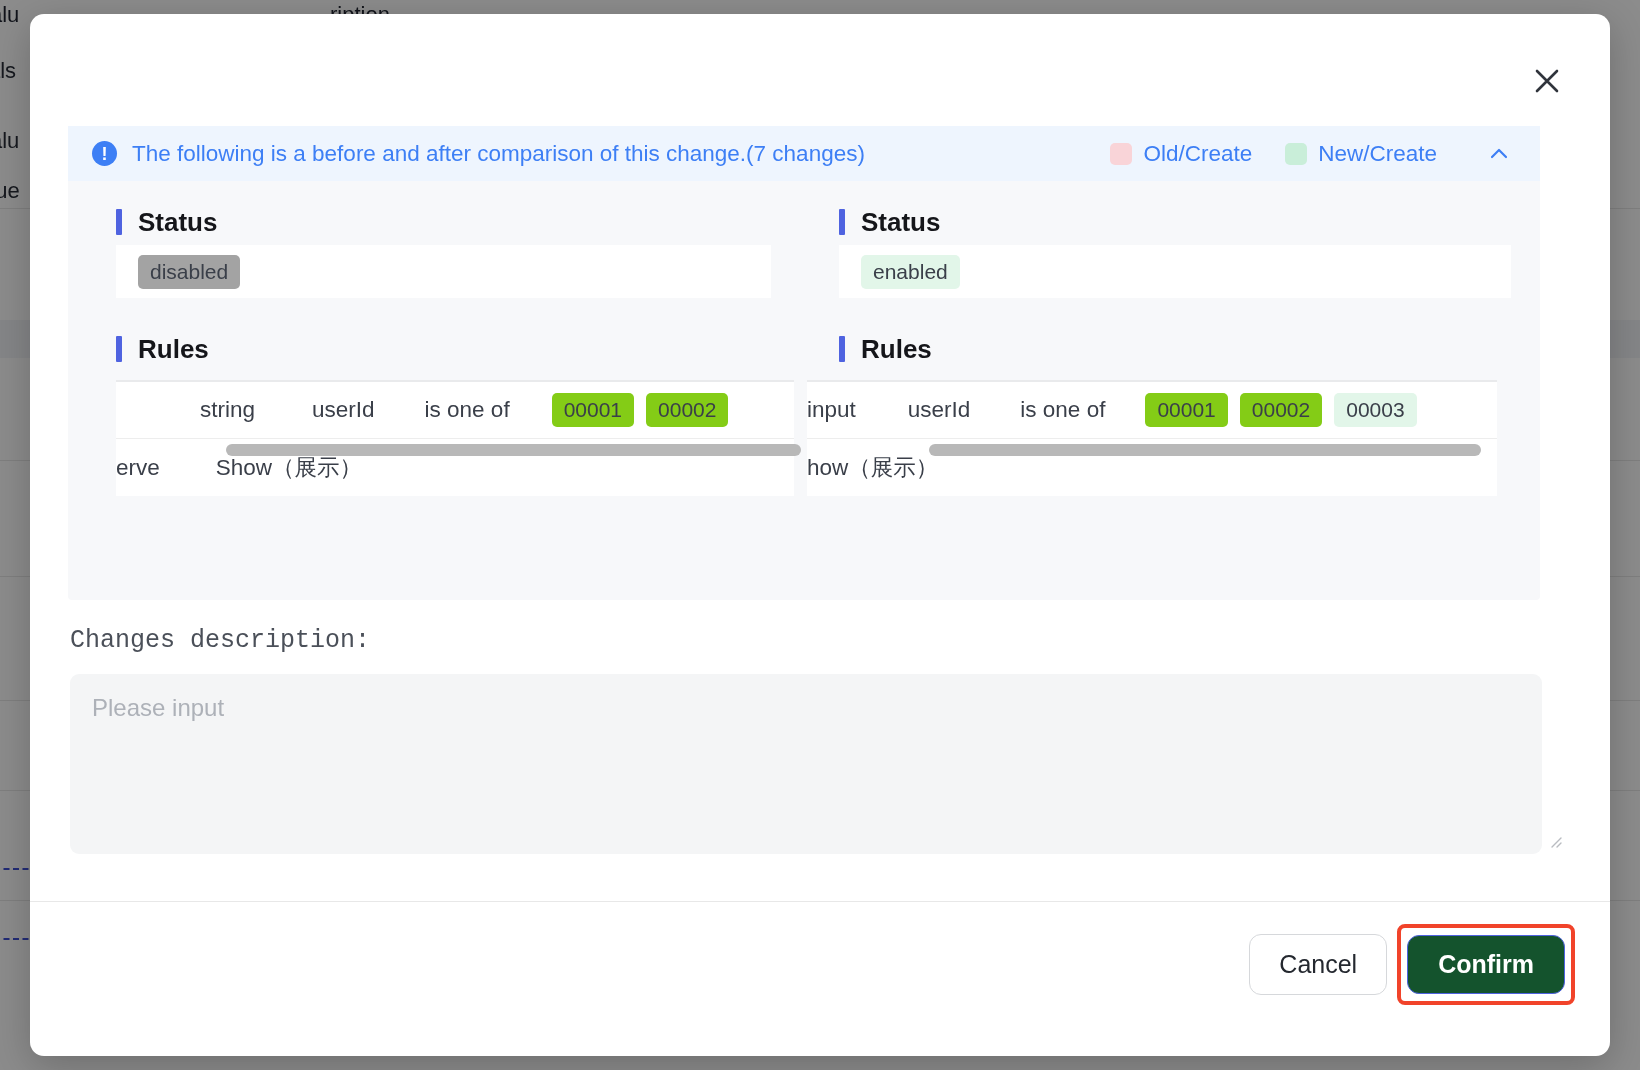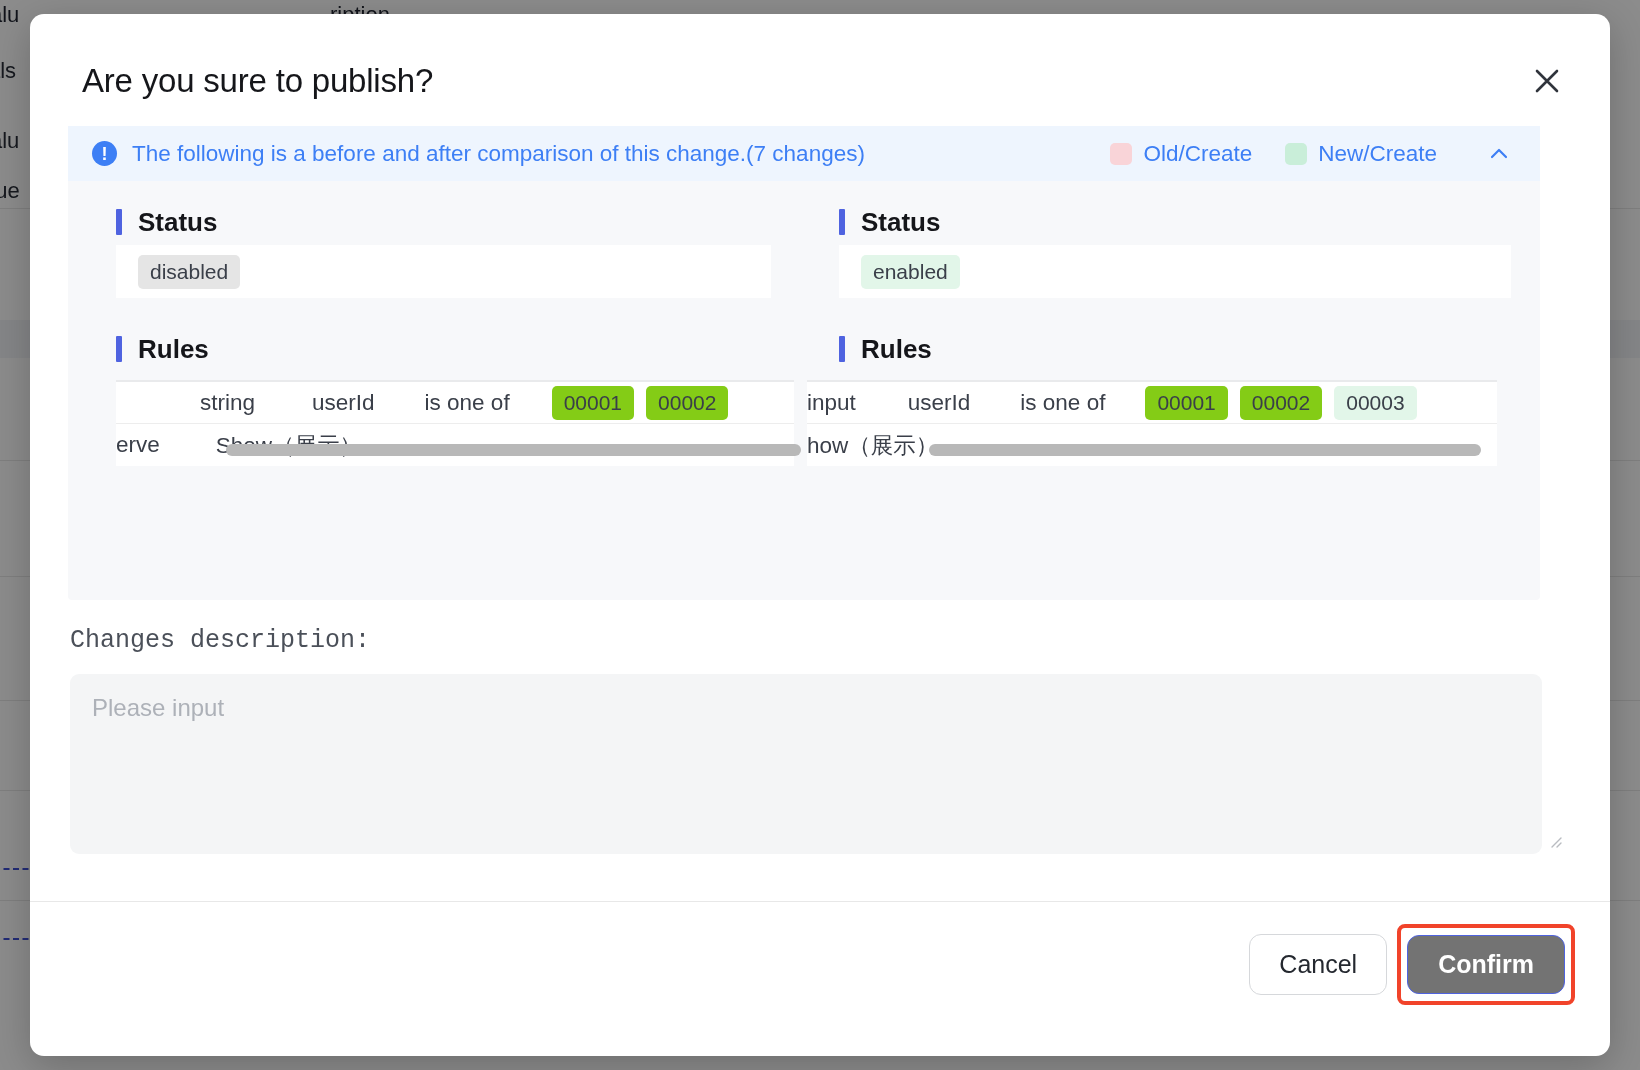--- a/index.html
+++ b/index.html
@@ -162,38 +162,38 @@
   .pane.left .value-row { width: 655px; }
   .pane.right .value-row { width: 672px; }
 
   .chip {
     font-size: 21px;
     padding: 5px 12px;
     border-radius: 5px;
     color: #3a3f49;
     white-space: nowrap;
   }
-  .chip.old { background: #e5e5e5; }
+  .chip.old { background: #a3a3a3; }
   .chip.new { background: #e2f6e9; }
   .chip.plain { background: #84cc16; }
 
   
   .rules-region {
     position: relative;
     margin-top: 8px;
   }
   .rules-table {
     background: #ffffff;
     border-top: 2px solid #e9eaec;
   }
   .pane.left .rules-table { width: 678px; }
   .pane.right .rules-table { width: 690px; }
 
   .rule-row {
-    height: 42px;
+    height: 57px;
     display: flex; align-items: center;
     white-space: nowrap;
     border-bottom: 1px solid #ededed;
     font-size: 22.5px;
     color: #3a3f49;
     position: relative;
   }
   .rule-row.last { border-bottom: none; }
   .rcell { flex: 0 0 auto; }
 
@@ -254,21 +254,21 @@
     font-family: "Liberation Sans", sans-serif;
     line-height: 1;
   }
   .btn-cancel {
     background: #ffffff;
     border: 1px solid #d6d8db;
     color: #24282f;
     padding: 17px 29px;
   }
   .btn-confirm {
-    background: #737373;
+    background: #14532d;
     border: 1px solid #4f63e0;
     color: #ffffff;
     font-weight: 700;
     padding: 16px 30px;
   }
   .highlight-ring {
     position: absolute;
     left: -10px; top: -11px;
     right: -10px; bottom: -11px;
     border: 4px solid #f1432a;
@@ -294,21 +294,20 @@
   <div class="bg-rowline" style="top:700px;"></div>
   <div class="bg-rowline" style="top:790px;"></div>
   <div class="bg-dash" style="left:-6px; top:868px; width:44px;"></div>
   <div class="bg-dash" style="left:-6px; top:938px; width:44px;"></div>
   <div class="bg-rowline" style="top:900px;"></div>
 </div>
 <div id="scrim"></div>
 
 <div id="modal">
 
-  <div class="modal-title">Are you sure to publish?</div>
 
   <div class="close-btn">
     <svg width="28" height="28" viewBox="0 0 28 28" aria-hidden="true">
       <path d="M4 4 L24 24 M24 4 L4 24" stroke="#30343c" stroke-width="2.6" stroke-linecap="round"></path>
     </svg>
   </div>
 
   <div class="diff-wrap">
 
     <div class="info-banner">

